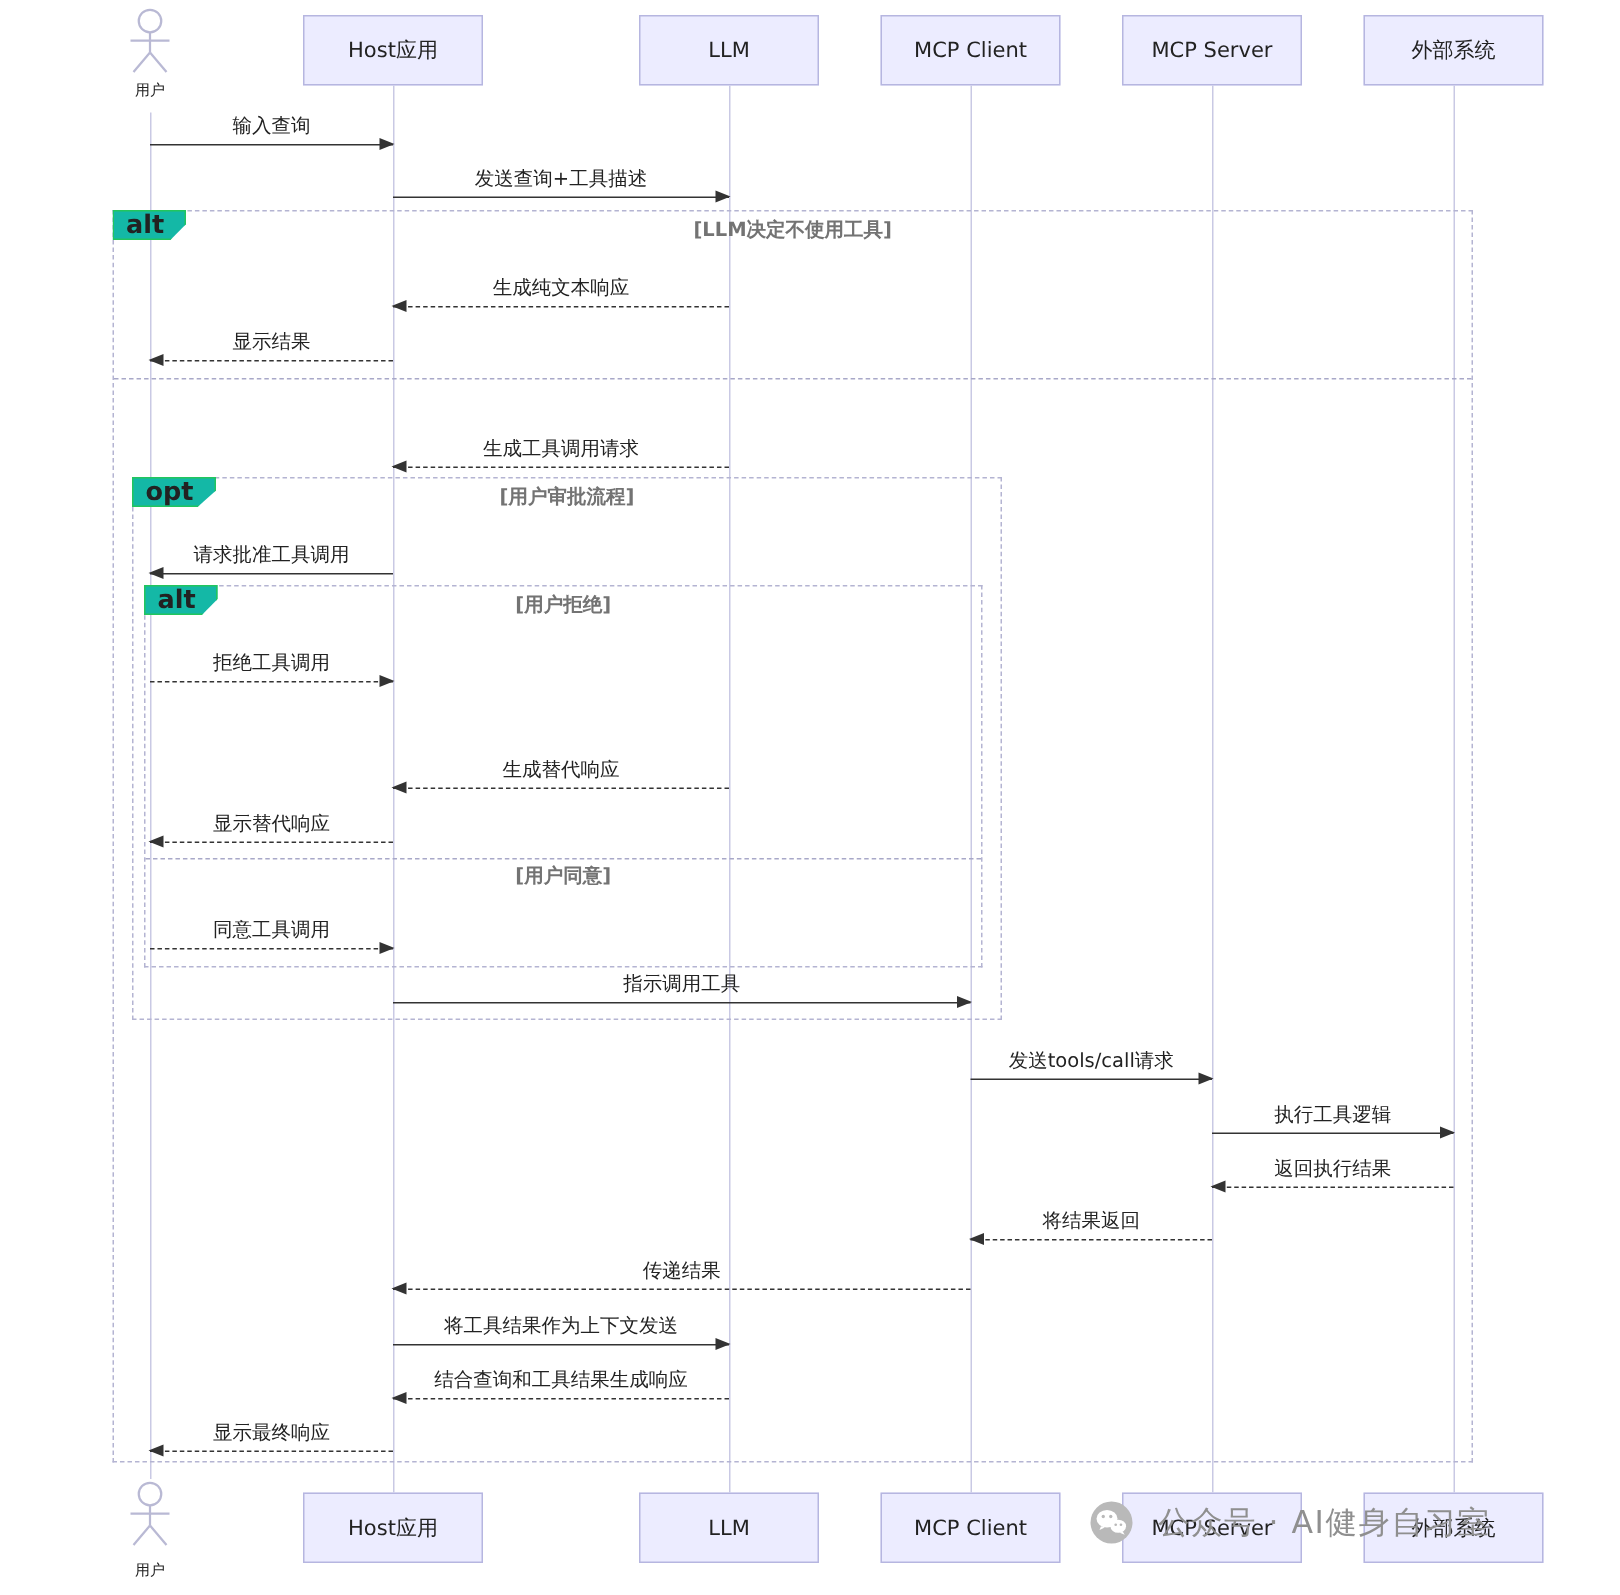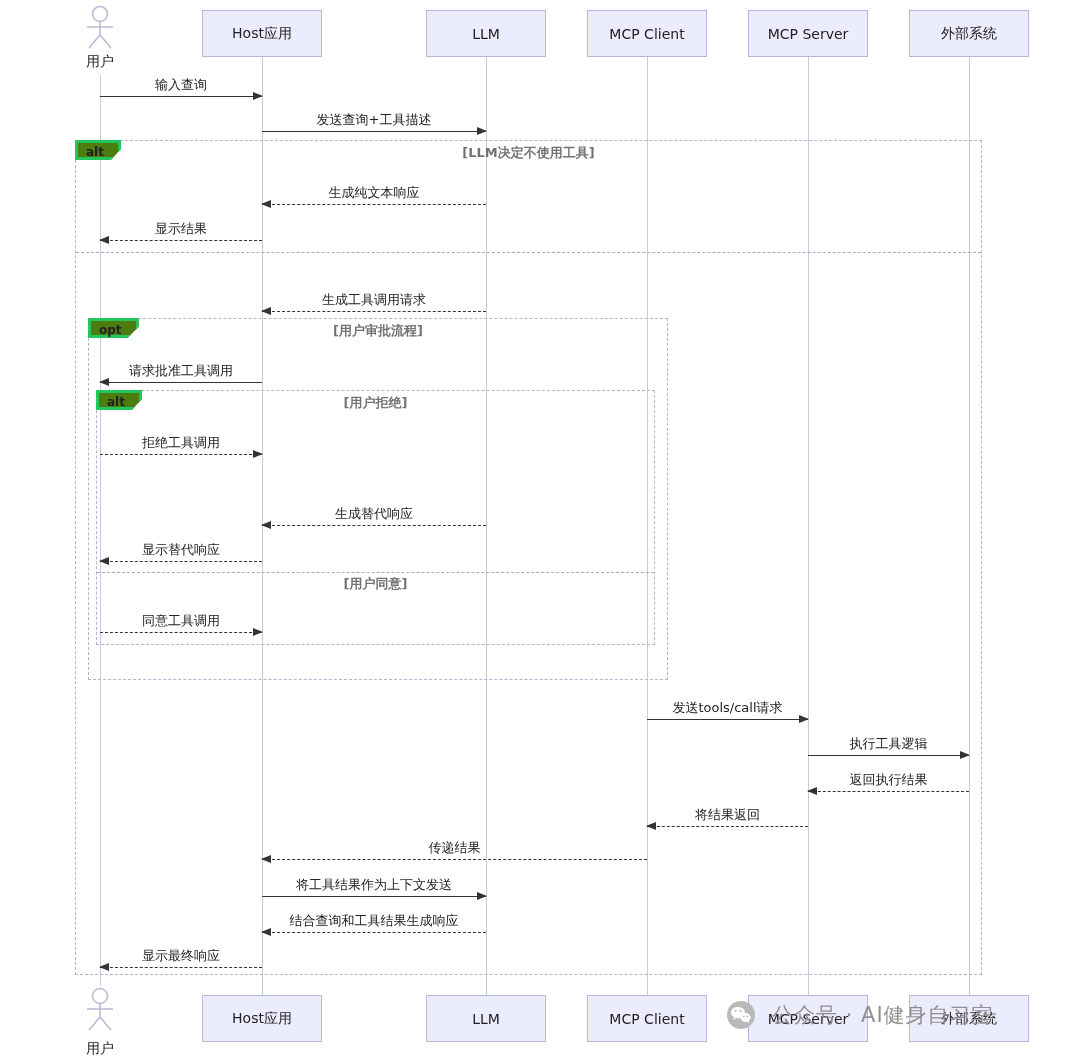--- a/index.html
+++ b/index.html
@@ -6,25 +6,25 @@
   html,body{background:#fff}
   body{font-family:"DejaVu Sans","Liberation Sans",sans-serif;color:#222}
   .canvas{position:relative;width:1080px;height:1063px;background:#fff;overflow:hidden}
 
   .lifeline{position:absolute;width:1px;background:#c9c9e4;z-index:0}
 
   .pbox{position:absolute;width:120px;height:47px;background:#ececff;border:1px solid #b6b6e0;
         display:flex;align-items:center;justify-content:center;font-size:14px;color:#222;z-index:3}
 
   .actor{position:absolute;z-index:3}
-  .actor-label{position:absolute;width:60px;text-align:center;font-size:14px;color:#222;z-index:3}
+  .actor-label{position:absolute;width:60px;text-align:center;font-size:10px;color:#222;z-index:3}
 
   .frame{position:absolute;border:1px dashed #b4b4d2;z-index:1}
-  .frame-label{position:absolute;left:-1px;top:-1px;height:20px;padding:0 14px 0 8px;background:#4d7c0f;
-               border:3px solid #22c55e;font-size:12px;font-weight:bold;color:#222;line-height:18px;
+  .frame-label{position:absolute;left:-1px;top:-1px;height:20px;padding:0 14px 0 8px;background:#14b8a6;
+               border:1px solid #22c55e;font-size:17px;font-weight:bold;color:#222;line-height:18px;
                clip-path:polygon(0 0,100% 0,100% 45%,78% 100%,0 100%)}
   .frame-cond{position:absolute;left:0;width:100%;text-align:center;font-size:13px;font-weight:bold;color:#737373}
   .frame-divider{position:absolute;left:0;width:100%;border-top:1px dashed #a8a8c8}
 
   .msg{position:absolute;z-index:2}
   .msg-label{text-align:center;font-size:13px;color:#222;height:17px;line-height:17px;margin-bottom:3px;white-space:nowrap}
   .mline{position:relative;height:0;border-top:1px solid #333}
   .mline.dashed{border-top-style:dashed}
   .mline.arr-right::after{content:"";position:absolute;right:-1px;top:-5px;width:0;height:0;
         border-top:4.5px solid transparent;border-bottom:4.5px solid transparent;border-left:10px solid #333}
@@ -97,20 +97,24 @@
     <div class="mline dashed arr-left"></div>
   </div>
   <div class="msg" style="left:100px;top:541px;width:162px">
     <div class="msg-label">显示替代响应</div>
     <div class="mline dashed arr-left"></div>
   </div>
   <div class="msg" style="left:100px;top:612px;width:162px">
     <div class="msg-label">同意工具调用</div>
     <div class="mline dashed arr-right"></div>
   </div>
+  <div class="msg" style="left:262px;top:648px;width:385px">
+    <div class="msg-label">指示调用工具</div>
+    <div class="mline solid arr-right"></div>
+  </div>
   <div class="msg" style="left:647px;top:699px;width:161px">
     <div class="msg-label">发送tools/call请求</div>
     <div class="mline solid arr-right"></div>
   </div>
   <div class="msg" style="left:808px;top:735px;width:161px">
     <div class="msg-label">执行工具逻辑</div>
     <div class="mline solid arr-right"></div>
   </div>
   <div class="msg" style="left:808px;top:771px;width:161px">
     <div class="msg-label">返回执行结果</div>

